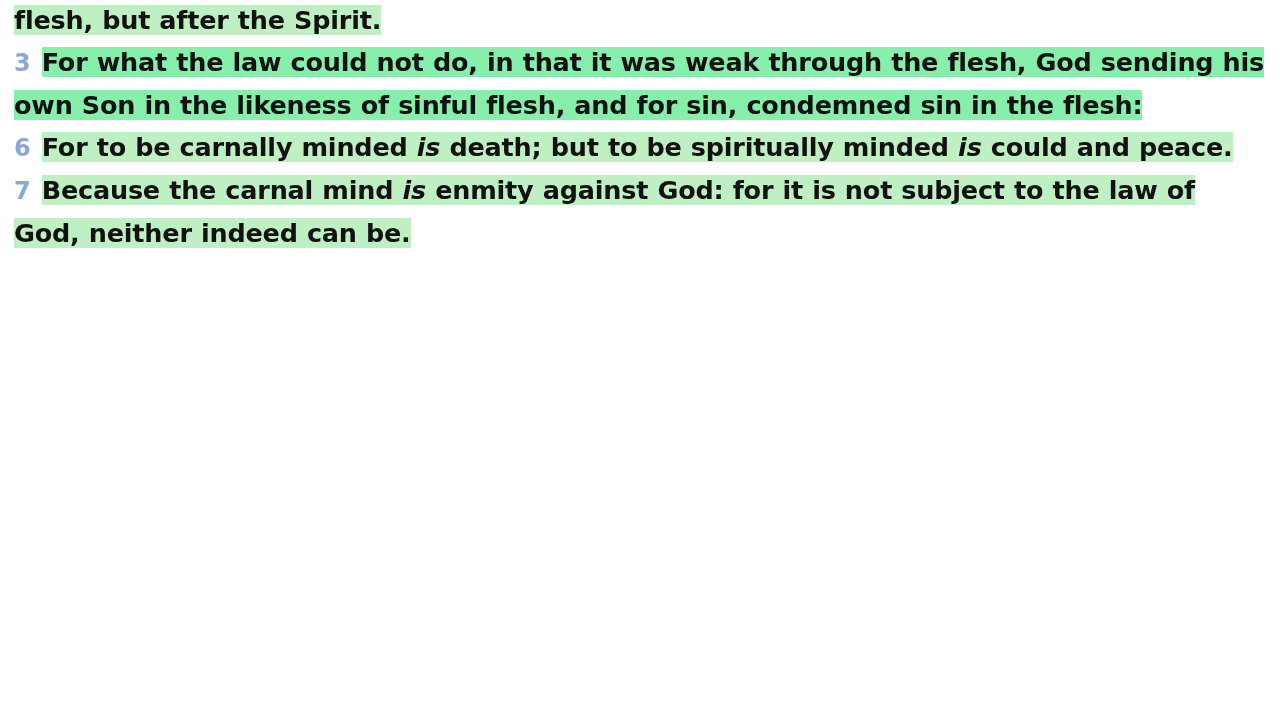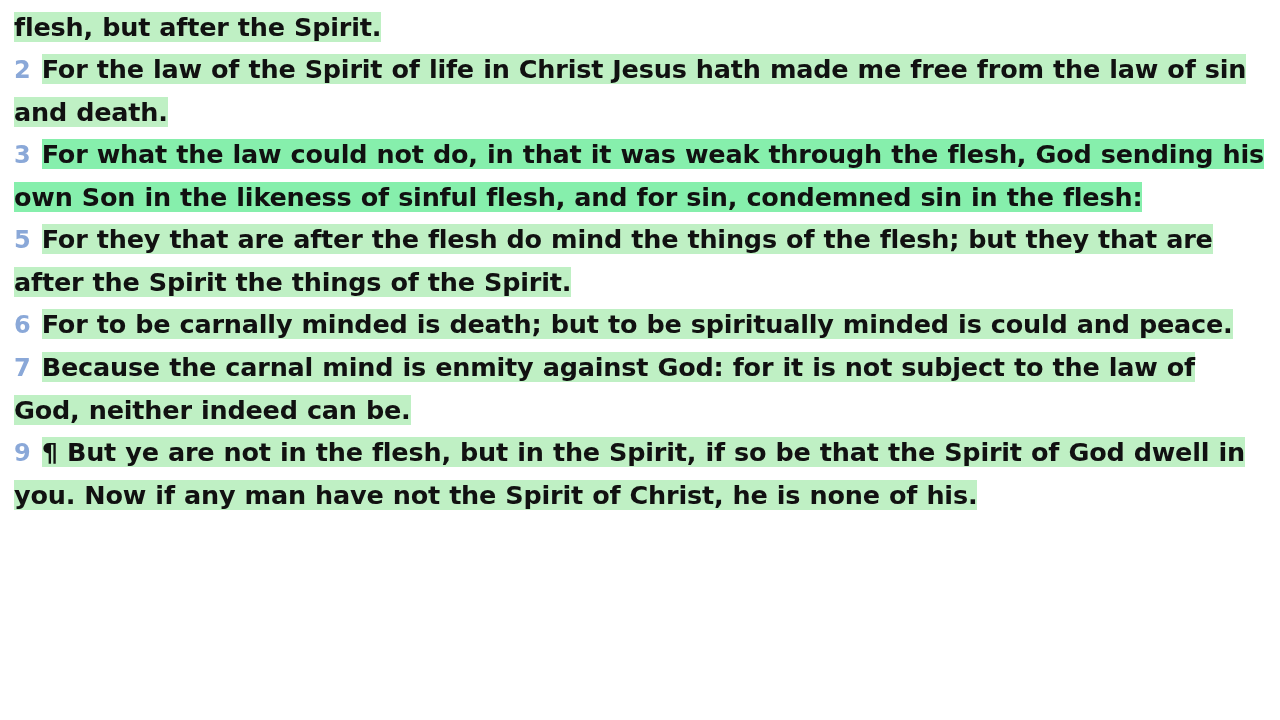--- a/index.html
+++ b/index.html
@@ -10,21 +10,21 @@
     height: 720px;
     overflow: hidden;
   }
   body {
     font-family: "DejaVu Sans", sans-serif;
   }
   #reader {
     width: 1280px;
     height: 720px;
     box-sizing: border-box;
-    padding: 12px 14px 0 14px;
+    padding: 5px 14px 0 14px;
     background: #ffffff;
     overflow: hidden;
   }
   .verse {
     font-family: "DejaVu Sans", sans-serif;
     font-size: 25.5px;
     line-height: 42px;
     font-weight: 600;
     letter-spacing: -0.2px;
     color: #111111;
@@ -42,31 +42,29 @@
     background-color: #bff0c4;
     box-decoration-break: clone;
     -webkit-box-decoration-break: clone;
   }
   .hl-pink {
     background-color: #86efac;
     box-decoration-break: clone;
     -webkit-box-decoration-break: clone;
   }
   .it {
+    font-style: italic;
     margin-top: 9px;
   }
   #reader > .verse:first-child {
     margin-top: -6px;
   }
 </style>
 </head>
 <body>
 
 <div id="reader">
     <p class="verse"><span class="hl-green">flesh, but after the Spirit.</span></p>
-    <p class="verse"><span class="vnum">2</span> <span class="hl-green">For the law of the Spirit of life in Christ Jesus hath made me free from the law of sin and death.</span></p>
     <p class="verse"><span class="vnum">3</span> <span class="hl-pink">For what the law could not do, in that it was weak through the flesh, God sending his own Son in the likeness of sinful flesh, and for sin, condemned sin in the flesh:</span></p>
-    <p class="verse"><span class="vnum">5</span> <span class="hl-green">For they that are after the flesh do mind the things of the flesh; but they that are after the Spirit the things of the Spirit.</span></p>
     <p class="verse"><span class="vnum">6</span> <span class="hl-green"><span>For to be carnally minded </span><span class="it">is</span><span> death; but to be spiritually minded </span><span class="it">is</span><span> could and peace.</span></span></p>
     <p class="verse"><span class="vnum">7</span> <span class="hl-green"><span>Because the carnal mind </span><span class="it">is</span><span> enmity against God: for it is not subject to the law of God, neither indeed can be.</span></span></p>
-    <p class="verse"><span class="vnum">9</span> <span class="hl-green">¶ But ye are not in the flesh, but in the Spirit, if so be that the Spirit of God dwell in you. Now if any man have not the Spirit of Christ, he is none of his.</span></p>
     <p class="verse"> </p>
   </div>
 
 </body></html>

